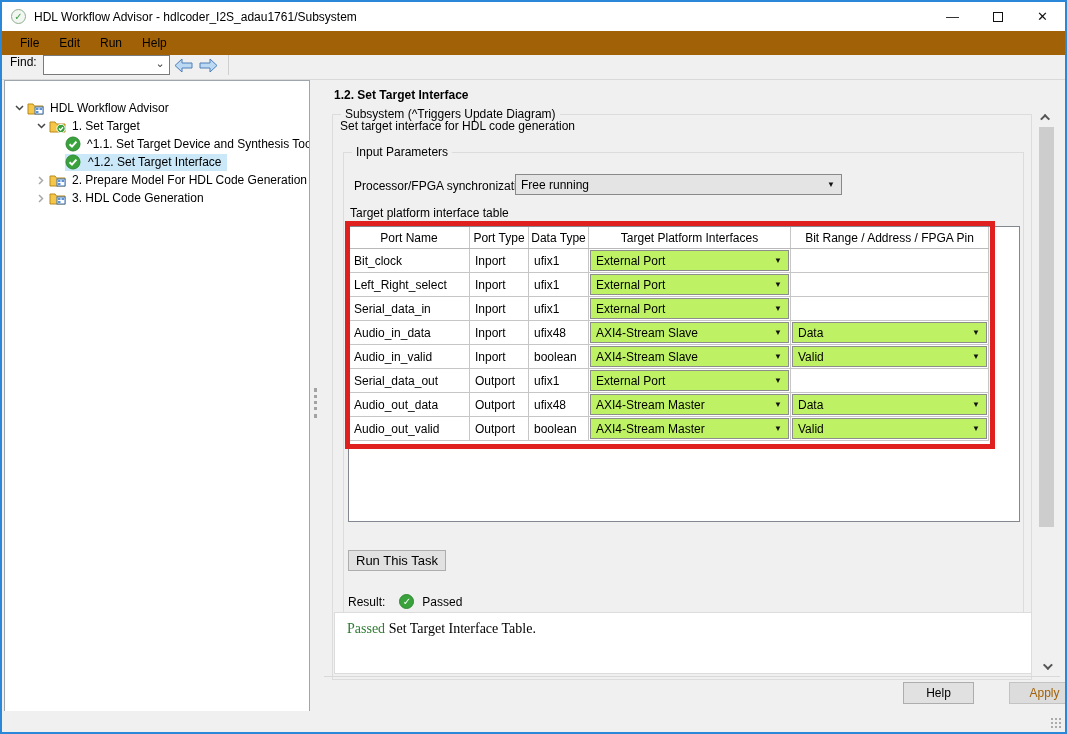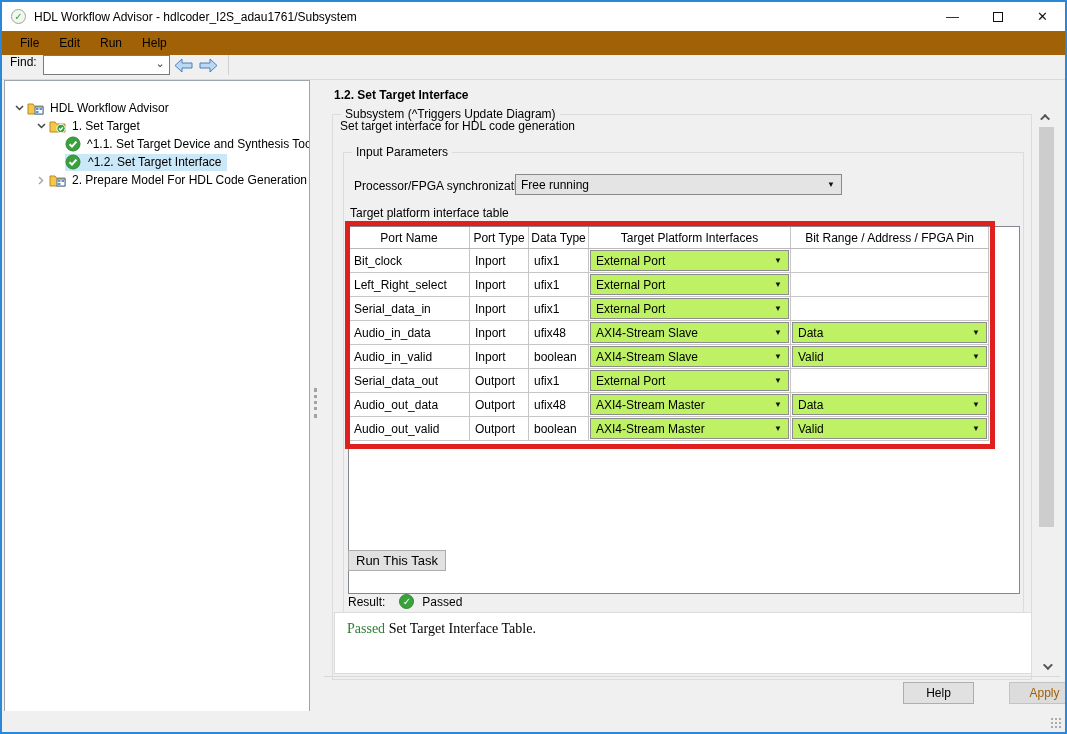--- a/index.html
+++ b/index.html
@@ -46,21 +46,21 @@
   .analysis-box { left:10px; top:34px; width:700px; height:566px; }
   .params-box { left:21px; top:72px; width:681px; height:465px; }
   .desc-text { position:absolute; left:18px; top:39px; }
 
   .sync-label { position:absolute; left:32px; top:99px; }
   .sync-combo { position:absolute; left:193px; top:94px; width:327px; height:21px; background:#e4e4e4; border:1px solid #898989; display:flex; align-items:center; }
   .sync-combo .val { margin-left:5px; }
   .combo-arrow { margin-left:auto; margin-right:6px; font-size:8px; color:#111; }
 
   .table-label { position:absolute; left:28px; top:126px; }
-  .table-container { position:absolute; left:26px; top:146px; width:672px; height:368px; background:#fff; border:1px solid #828790;text-align:center; }
+  .table-container { position:absolute; left:26px; top:146px; width:672px; height:296px; background:#fff; border:1px solid #828790;text-align:center; }
   .itable { width:640px; }
   .thead { display:grid; grid-template-columns:121px 59px 60px 202px 198px; height:22px; border-bottom:1px solid #b9b9b9; }
   .th { display:flex; align-items:center; justify-content:center; border-right:1px solid #c6c6c6; overflow:hidden; white-space:nowrap; }
   .trow { display:grid; grid-template-columns:121px 59px 60px 202px 198px; height:24px; border-bottom:1px solid #c6c6c6; }
   .td { display:flex; align-items:center; border-right:1px solid #c6c6c6; overflow:hidden; white-space:nowrap; }
   .td.text { padding-left:5px; }
   .combo-td { padding:1px; }
   .cell-combo { width:100%; height:100%; background:#bef264; border:1px solid #8d8d8d; display:flex; align-items:center; }
   .cell-combo .val { margin-left:5px; }
   .red-overlay { position:absolute; left:23px; top:141px; width:650px; height:228px; border:5px solid #e0201e; pointer-events:none; z-index:5; }
@@ -202,20 +202,37 @@
             <path d="M1 3 h5 l1.5 2 H16 v8 H1 Z" fill="#f6c648" stroke="#b8891d"></path>
             <rect x="8" y="6" width="8" height="7" fill="#fff" stroke="#3a6fb0"></rect>
             <rect x="9" y="7" width="2.5" height="2" fill="#5b93d6"></rect>
             <rect x="12.5" y="7" width="2.5" height="2" fill="#5b93d6"></rect>
             <rect x="9" y="10" width="2.5" height="2" fill="#5b93d6"></rect>
           </svg>
       </span>
       <span class="tree-label">2. Prepare Model For HDL Code Generation</span>
     </div>
 
+    <div class="tree-row indent1">
+      <span class="twisty">
+        <svg class="chev-svg" width="6" height="9">
+            <path d="M1 1 L4.5 4.5 L1 8" fill="none" stroke="#a9a9a9" stroke-width="1.5"></path>
+          </svg>
+      </span>
+      <span class="tree-icon">
+        <svg width="17" height="14">
+            <path d="M1 3 h5 l1.5 2 H16 v8 H1 Z" fill="#f6c648" stroke="#b8891d"></path>
+            <rect x="8" y="6" width="8" height="7" fill="#fff" stroke="#3a6fb0"></rect>
+            <rect x="9" y="7" width="2.5" height="2" fill="#5b93d6"></rect>
+            <rect x="12.5" y="7" width="2.5" height="2" fill="#5b93d6"></rect>
+            <rect x="9" y="10" width="2.5" height="2" fill="#5b93d6"></rect>
+          </svg>
+      </span>
+      <span class="tree-label">3. HDL Code Generation</span>
+    </div>
   </div>
 
   <div class="splitter-grip"></div>
 
   <div class="right-panel">
     <div class="task-title">1.2. Set Target Interface</div>
 
     <div class="groupbox analysis-box">
       <span class="gb-legend">Subsystem (^Triggers Update Diagram)</span>
     </div>

